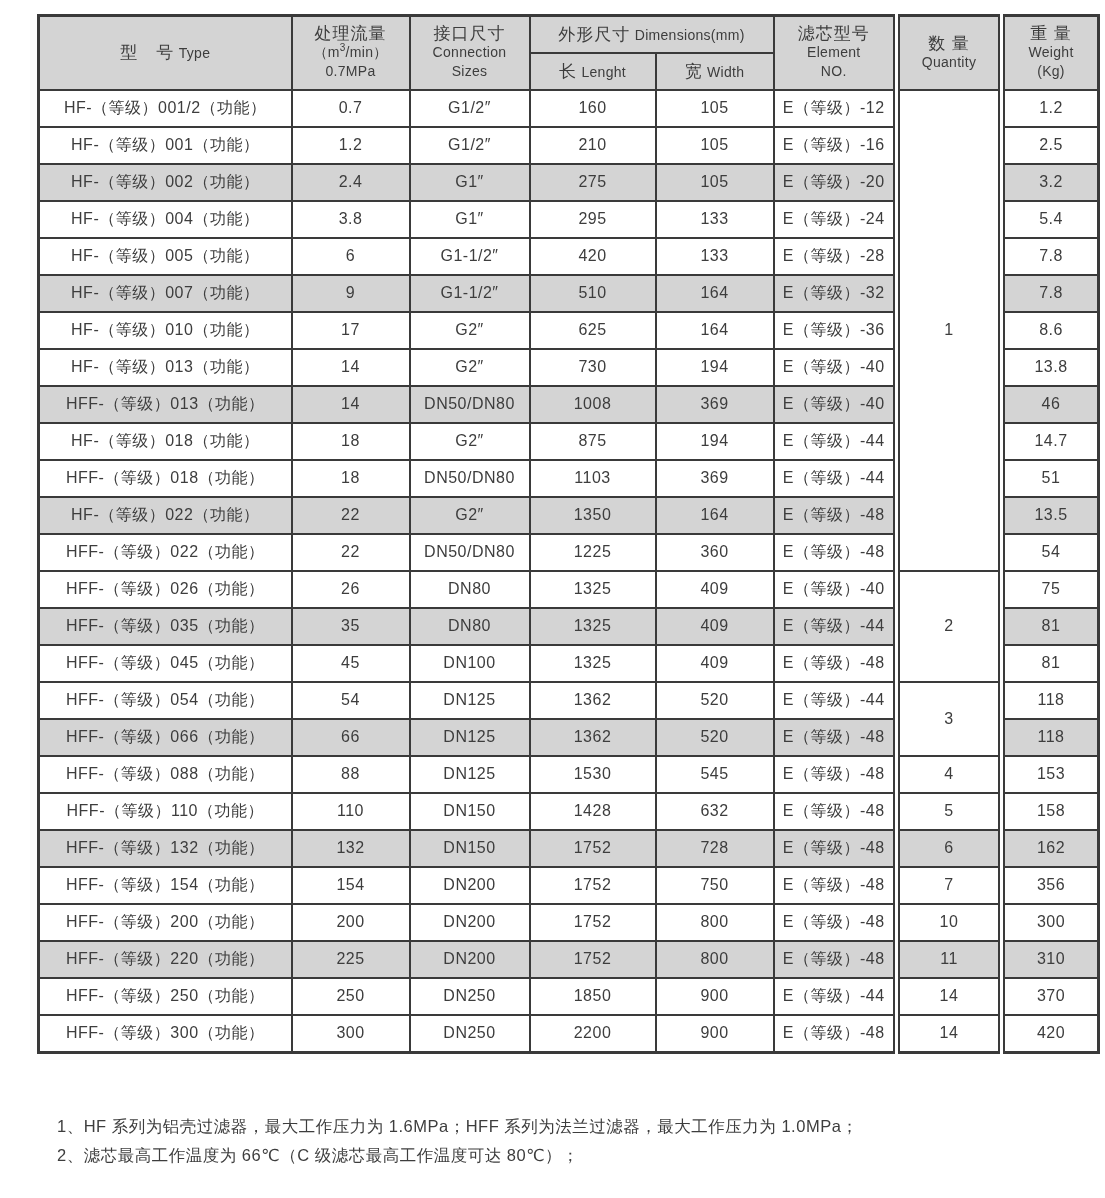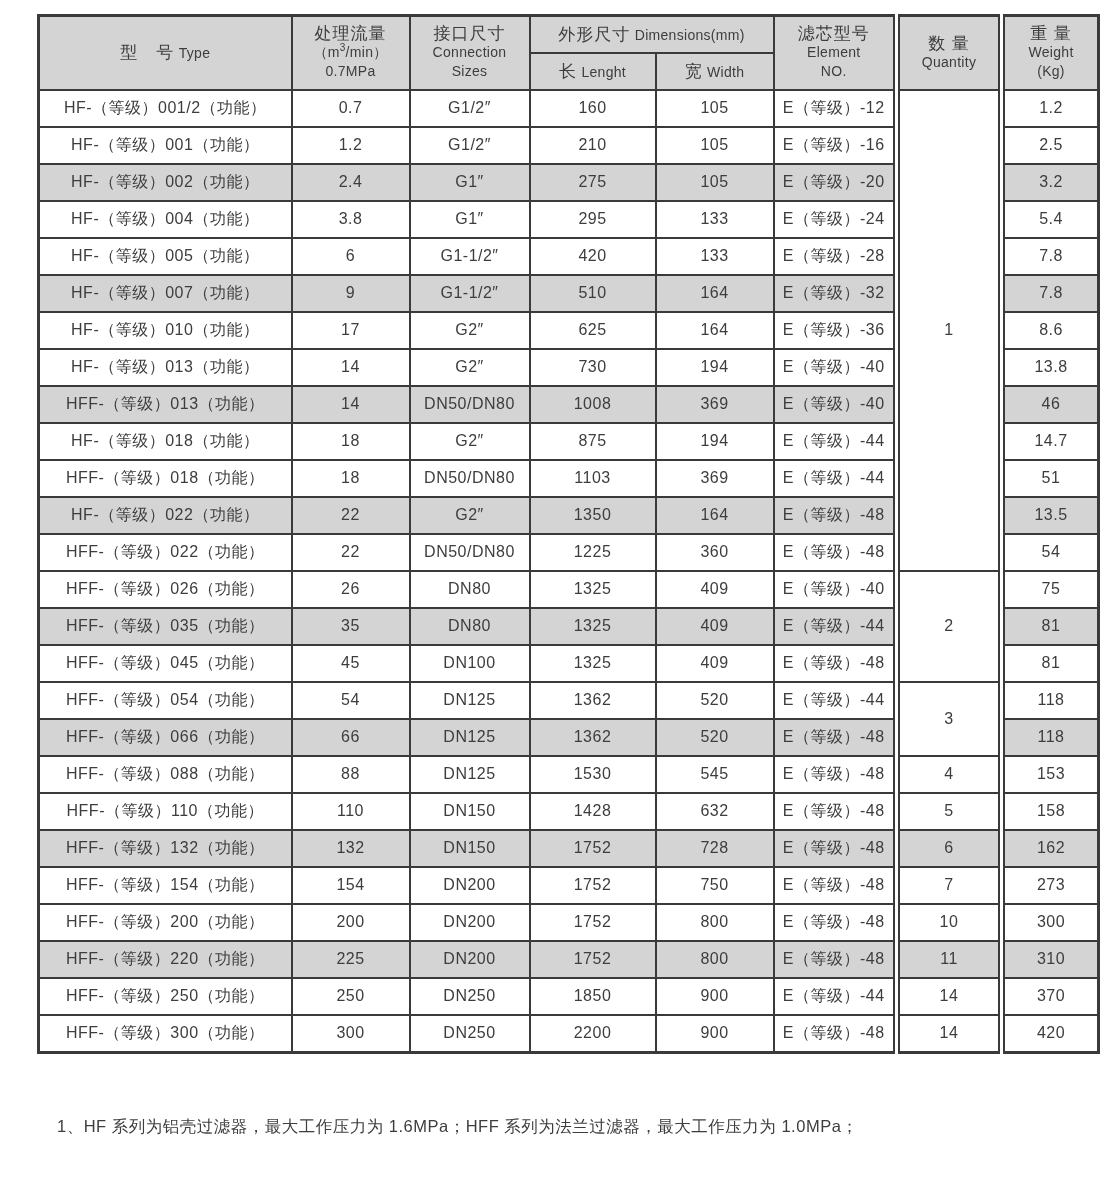--- a/index.html
+++ b/index.html
@@ -324,21 +324,21 @@
             <td>162</td>
           </tr>
           <tr>
             <td>HFF-（等级）154（功能）</td>
             <td>154</td>
             <td>DN200</td>
             <td>1752</td>
             <td>750</td>
             <td>E（等级）-48</td>
             <td class="qcol">7</td>
-            <td>273</td>
+            <td>356</td>
           </tr>
           <tr>
             <td>HFF-（等级）200（功能）</td>
             <td>200</td>
             <td>DN200</td>
             <td>1752</td>
             <td>800</td>
             <td>E（等级）-48</td>
             <td class="qcol">10</td>
             <td>300</td>
@@ -372,15 +372,16 @@
             <td>E（等级）-48</td>
             <td class="qcol">14</td>
             <td>420</td>
           </tr>
         </tbody>
     </table>
   </div>
 
   <div class="notes">
     <div>1、HF 系列为铝壳过滤器，最大工作压力为 1.6MPa；HFF 系列为法兰过滤器，最大工作压力为 1.0MPa；</div>
+    <div>2、滤芯最高工作温度为 66℃（C 级滤芯最高工作温度可达 80℃）；</div>
   </div>
 
 </div>
 
 </body></html>

